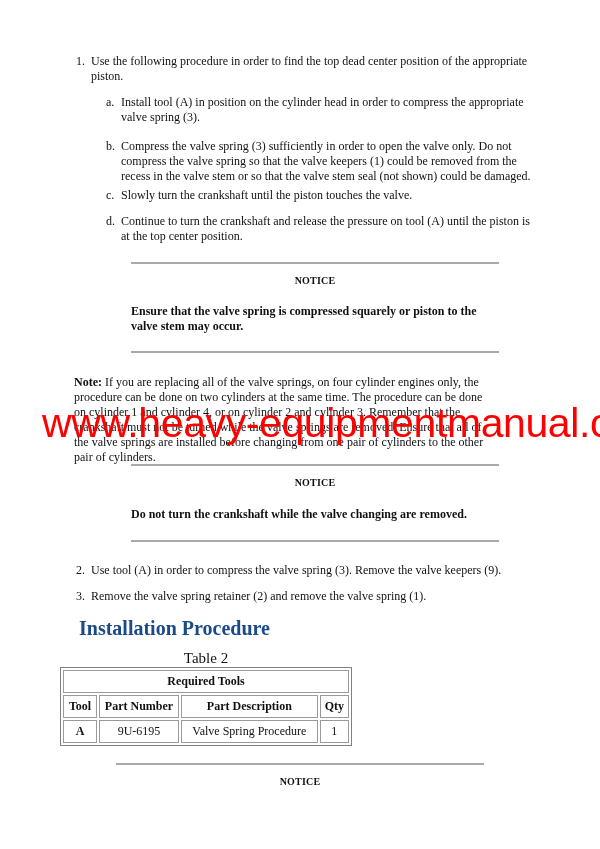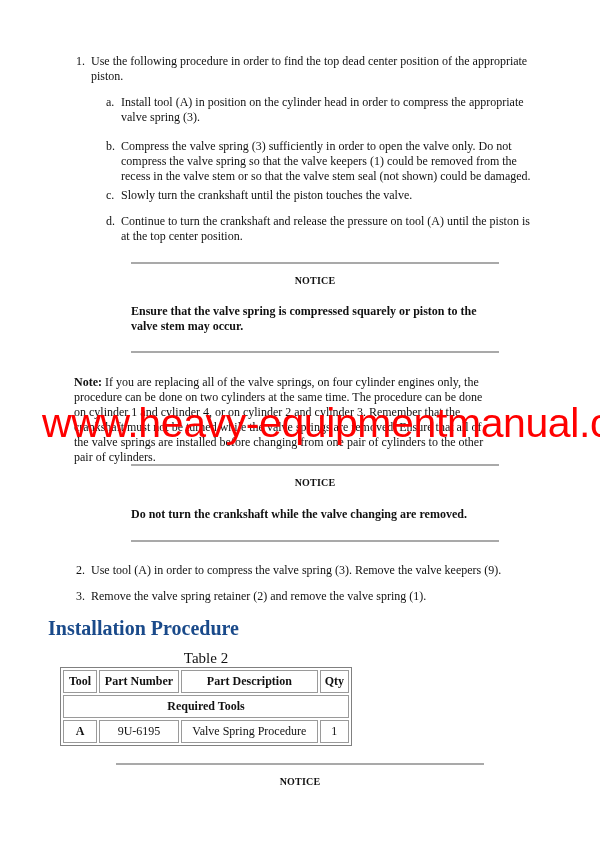--- a/index.html
+++ b/index.html
@@ -49,21 +49,21 @@
     .note-para {
       position: absolute;
       left: 74px;
       width: 420px;
       font-size: 12px;
       line-height: 15px;
     }
     .note-label { font-weight: bold; }
     .heading {
       position: absolute;
-      left: 48px;
+      left: 79px;
       top: 616px;
       font-size: 20px;
       font-weight: bold;
       color: #1a4a8a;
       line-height: 24px;
     }
     .caption {
       position: absolute;
       left: 60px;
       width: 292px;
@@ -155,27 +155,27 @@
   <span class="text">Remove the valve spring retainer (2) and remove the valve spring (1).</span>
 </div>
 
 <div class="heading">Installation Procedure</div>
 
 <div class="caption">Table 2</div>
 
 <table class="tools">
   <tbody>
       <tr>
+    <th colspan="4">Required Tools</th>
+  </tr>
+  <tr>
     <th style="width:24px;">Tool</th>
     <th style="width:70px;">Part Number</th>
     <th>Part Description</th>
     <th style="width:18px;">Qty</th>
-  </tr>
-  <tr>
-    <th colspan="4">Required Tools</th>
   </tr>
   <tr>
     <td style="font-weight:bold;">A</td>
     <td>9U-6195</td>
     <td>Valve Spring Procedure</td>
     <td>1</td>
   </tr>
 </tbody>
   </table>
 

